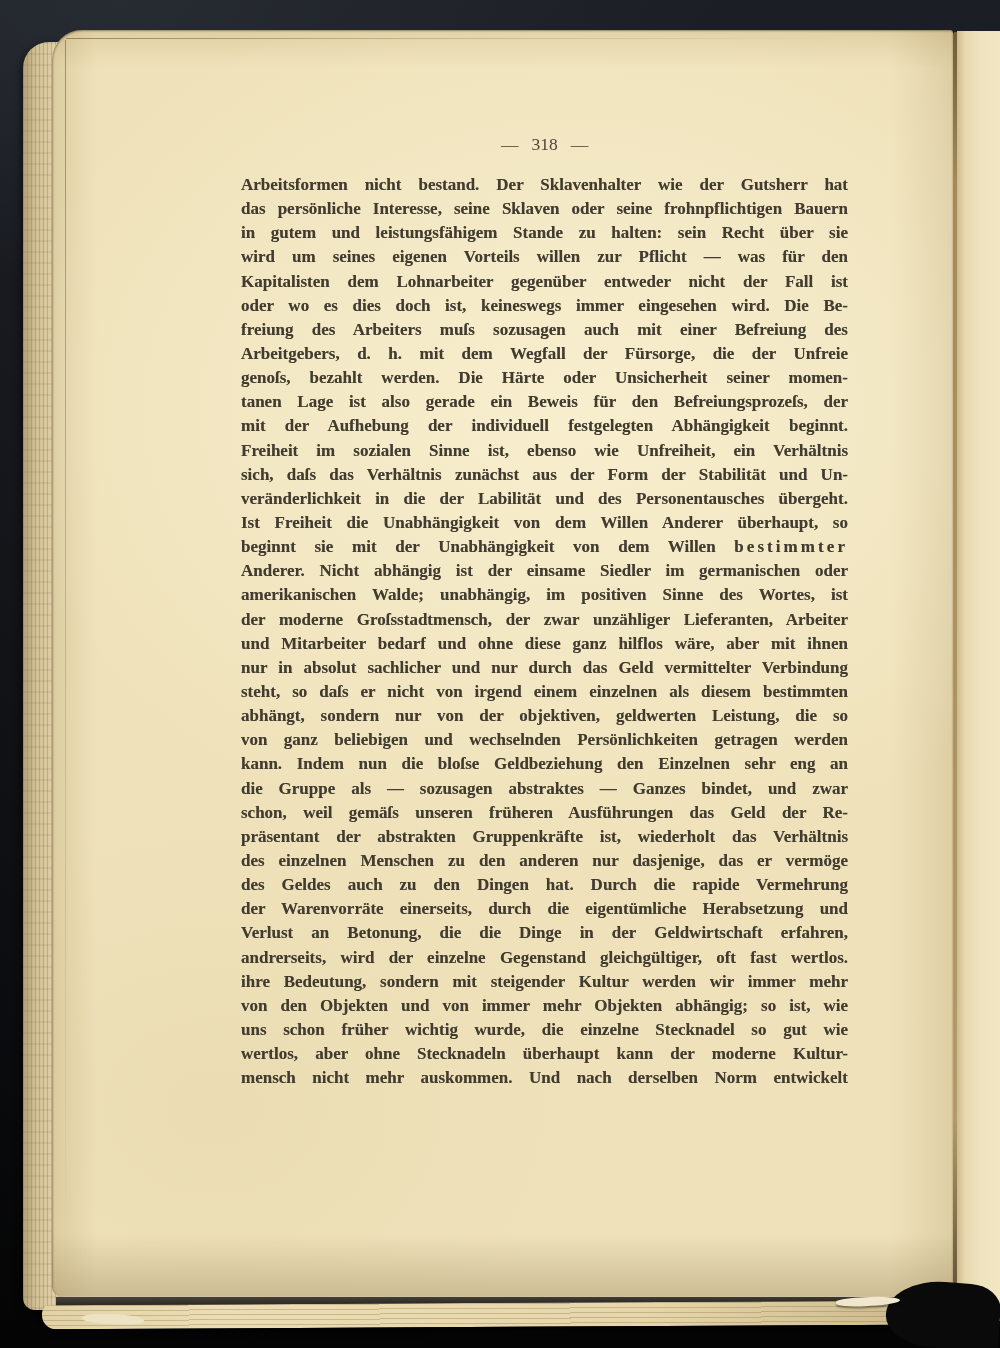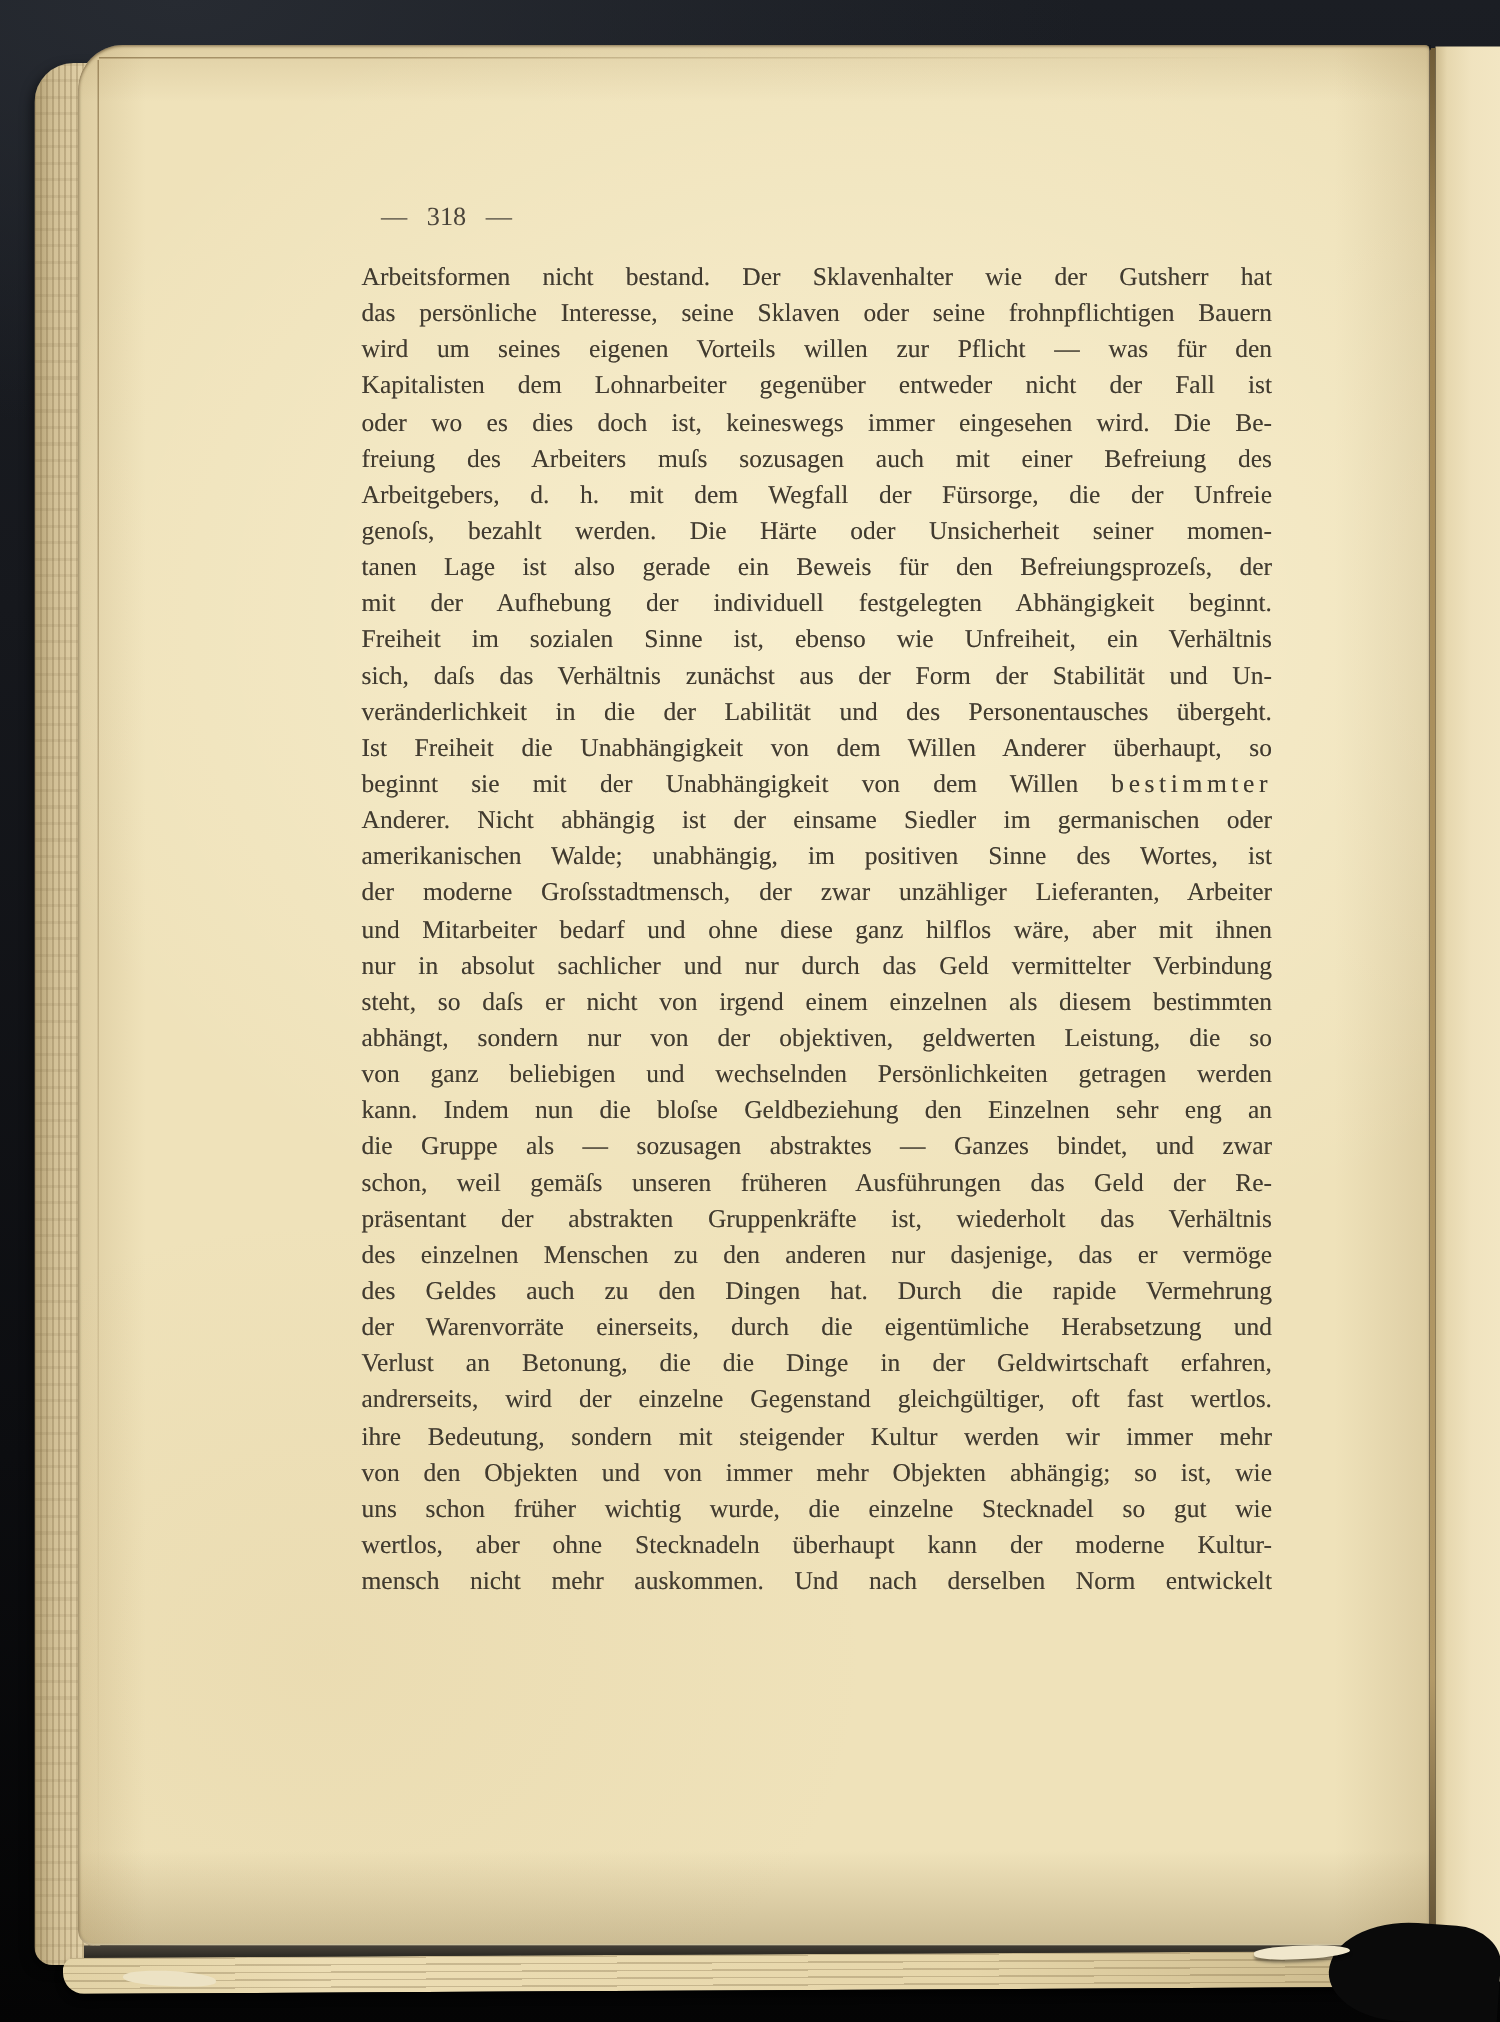--- a/index.html
+++ b/index.html
@@ -69,25 +69,25 @@
     position:absolute;left:14px;top:8px;width:780px;height:1px;
     background:linear-gradient(90deg, rgba(120,96,55,.65), rgba(120,96,55,.28) 45%, rgba(120,96,55,0));
   }
   .edge-left{
     position:absolute;left:13px;top:10px;width:1px;height:1235px;
     background:linear-gradient(180deg, rgba(120,96,55,.6), rgba(120,96,55,.22) 60%, rgba(120,96,55,0));
   }
 
   .page-number{
     position:absolute;left:189px;top:104px;width:607px;
-    text-align:left;font-size:17.5px;color:#4a443a;
+    text-align:center;font-size:17.5px;color:#4a443a;
   }
   .pn-dash{margin:0 13px;color:#544e43;}
 
-  .text-block{position:absolute;left:189px;top:143px;width:607px;}
+  .text-block{position:absolute;left:189px;top:143px;width:607px;font-weight:bold;}
   .text-line{
     font-size:17px;line-height:24.15px;height:24.15px;
     color:#413b30;
     text-align:justify;text-align-last:justify;
     text-shadow:0 0 0.4px rgba(60,50,40,.45);
   }
   .spaced{letter-spacing:0.18em;}
 
   
   .corner-blob{
@@ -121,20 +121,21 @@
     <div class="edge-top"></div>
     <div class="edge-left"></div>
 
     <div class="page-number">
       <span class="pn-dash">—</span><span class="pn-num">318</span><span class="pn-dash">—</span>
     </div>
 
     <div class="text-block">
         <div class="text-line"><span>Arbeitsformen nicht bestand. Der Sklavenhalter wie der Gutsherr hat</span></div>
         <div class="text-line"><span>das persönliche Interesse, seine Sklaven oder seine frohnpflichtigen Bauern</span></div>
+        <div class="text-line"><span>in gutem und leistungsfähigem Stande zu halten: sein Recht über sie</span></div>
         <div class="text-line"><span>wird um seines eigenen Vorteils willen zur Pflicht — was für den</span></div>
         <div class="text-line"><span>Kapitalisten dem Lohnarbeiter gegenüber entweder nicht der Fall ist</span></div>
         <div class="text-line"><span>oder wo es dies doch ist, keineswegs immer eingesehen wird. Die Be-</span></div>
         <div class="text-line"><span>freiung des Arbeiters muſs sozusagen auch mit einer Befreiung des</span></div>
         <div class="text-line"><span>Arbeitgebers, d. h. mit dem Wegfall der Fürsorge, die der Unfreie</span></div>
         <div class="text-line"><span>genoſs, bezahlt werden. Die Härte oder Unsicherheit seiner momen-</span></div>
         <div class="text-line"><span>tanen Lage ist also gerade ein Beweis für den Befreiungsprozeſs, der</span></div>
         <div class="text-line"><span>mit der Aufhebung der individuell festgelegten Abhängigkeit beginnt.</span></div>
         <div class="text-line"><span>Freiheit im sozialen Sinne ist, ebenso wie Unfreiheit, ein Verhältnis</span></div>
         <div class="text-line"><span>sich, daſs das Verhältnis zunächst aus der Form der Stabilität und Un-</span></div>

